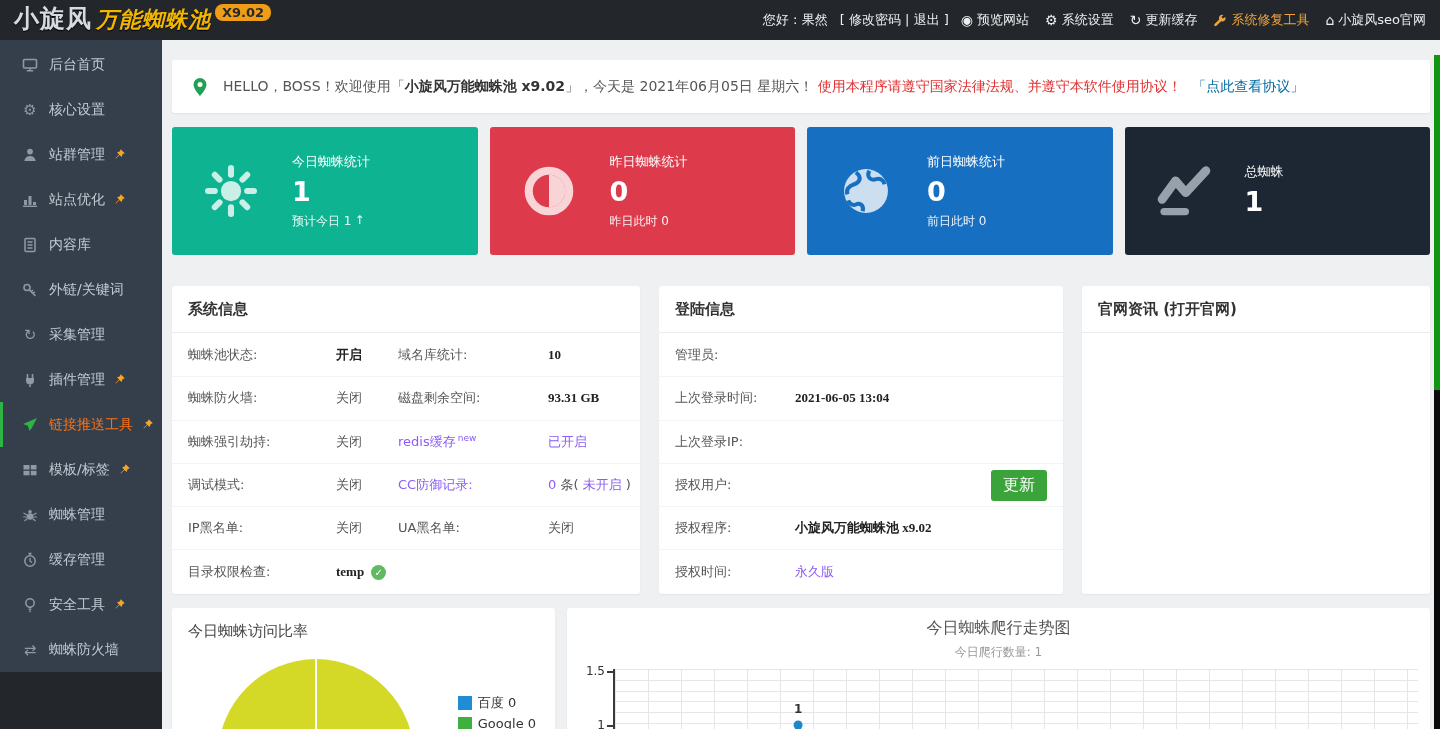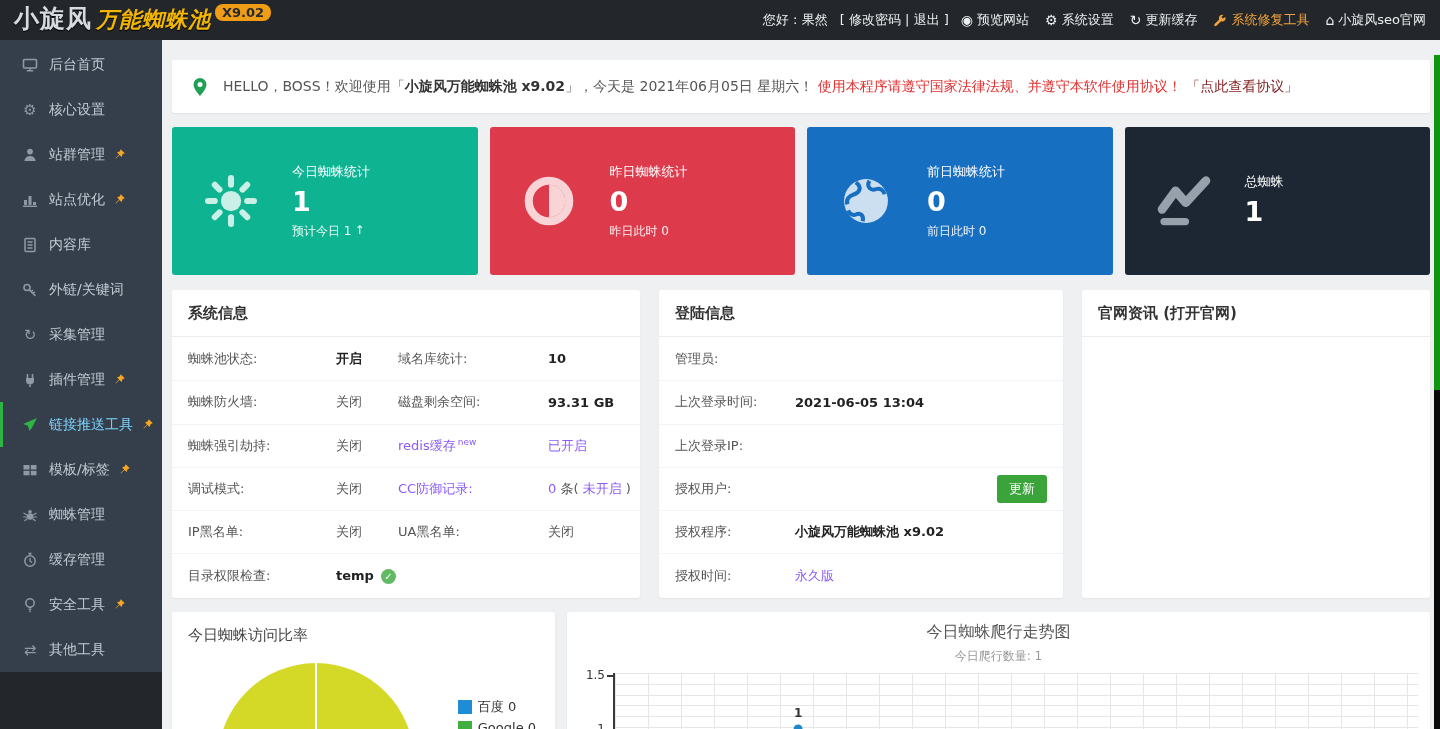--- a/index.html
+++ b/index.html
@@ -17,62 +17,62 @@
   .nav-item { display:inline-flex; align-items:center; gap:4px; cursor:pointer; white-space:nowrap; }
   .nav-item .glyph, .nav-item svg { font-size:14px; }
   .nav-item.accent { color:#f0a23c;justify-content:center; }
   .nav-item.accent svg { color:#f0a23c; }
 
   
   #sidebar { position:absolute; top:40px; left:0; bottom:0; width:162px; background:#353f4c; display:flex; flex-direction:column; z-index:20; }
   #side-menu { list-style:none; padding-top:2px; }
   .side-item { height:45px; display:flex; align-items:center; padding-left:21px; color:#c2cad3; font-size:14px; cursor:pointer; position:relative; }
   .side-item .icon { width:18px; margin-right:10px; color:#8e99a7; display:inline-flex; justify-content:center; align-items:center; font-size:15px; }
-  .side-item.active { color:#7dd3fc; }
+  .side-item.active { color:#f97316; }
   .side-item.active::before { content:''; position:absolute; left:0; top:0; bottom:0; width:3px; background:#2fb344; }
   .side-item.active .icon { color:#2fb344; }
   .pin { margin-left:8px; color:#f6a623; display:inline-flex; width:13px; }
   .pin svg { width:13px; height:13px; }
   .side-footer { flex:1; background:#23272b; }
 
   
   main { position:absolute; left:162px; top:40px; right:0; bottom:0; padding:20px 10px 0 10px; overflow:hidden; }
   .panel { background:#fff; border-radius:3px; box-shadow:0 1px 2px rgba(0,0,0,.05); }
 
   .welcome-bar { height:53px; background:#fff; border-radius:3px; box-shadow:0 1px 2px rgba(0,0,0,.06); display:flex; align-items:center; padding:0 18px; gap:13px; font-size:14px; color:#555; margin-bottom:14px; white-space:nowrap; }
   .welcome-bar .w-bold { font-weight:bold; color:#333; }
   .w-warn { color:#e03131; }
-  .w-link { color:#7f1d1d; cursor:pointer; }
+  .w-link { color:#0369a1; cursor:pointer;margin-left:6px; }
   .map-pin { display:inline-flex; }
   .map-pin svg { width:20px; height:20px; }
 
-  #cards { display:grid; grid-template-columns:repeat(4,1fr); gap:12px; height:148px; margin-bottom:15px; }
+  #cards { display:grid; grid-template-columns:repeat(4,1fr); gap:12px; height:128px; margin-bottom:31px; }
   .card { border-radius:3px; color:#fff; display:flex; align-items:center; padding-left:32px; }
   .c-icon { width:54px; height:54px; margin-right:34px; color:rgba(255,255,255,.78); flex:none; }
   .c-icon svg { width:54px; height:54px; }
   .card.dark .c-icon { color:#97a1ab; }
   .c-title { font-size:13px; }
   .c-value { font-size:27px; font-weight:bold; margin:5px 0 2px; }
   .c-sub { font-size:12px; opacity:.92; margin-top:6px; }
   .up-arrow { margin-left:3px; font-size:12px; vertical-align:1px; }
 
   .info-row { display:grid; grid-template-columns:468px 404px 1fr; gap:19px; margin-bottom:14px; height:308px; }
   .panel-title { height:47px; line-height:47px; padding:0 16px; font-size:15px; font-weight:bold; color:#333; border-bottom:1px solid #ececec; }
   .panel-title .title-link { cursor:pointer;margin-top:16px; }
 
   .sys-row { display:grid; grid-template-columns:148px 62px 150px 1fr; align-items:center; height:43.3px; padding-left:16px; font-size:13px; color:#555; }
   .sys-row + .sys-row { border-top:1px solid #f3f3f3; }
-  .v-bold { font-weight:bold; color:#222; }
+  .v-bold { font-weight:bold; color:#222;font-family:Liberation Serif, serif; }
   .v-red { color:#8b5cf6; }
   .v-sup { font-size:9px; vertical-align:super; margin-left:2px; }
   .check-badge { display:inline-block; width:15px; height:15px; background:#5fba62; border-radius:50%; color:#fff; font-size:10px; line-height:15px; text-align:center; margin-left:7px; }
 
   .login-row { display:grid; grid-template-columns:120px 1fr auto; align-items:center; height:43.3px; padding:0 16px; font-size:13px; color:#555; }
   .login-row + .login-row { border-top:1px solid #f3f3f3; }
-  .btn-update { background:#3aa33a; color:#fff; font-size:13px; padding:5px 12px; border:none; border-radius:3px; cursor:pointer; font-family:inherit; }
+  .btn-update { background:#3aa33a; color:#fff; font-size:16px; padding:5px 12px; border:none; border-radius:3px; cursor:pointer; font-family:inherit; }
 
   .news-body { height:260px; }
 
   .bottom-row { display:grid; grid-template-columns:383px 1fr; gap:12px; height:300px; }
   .pie-panel { position:relative; overflow:hidden; }
   .pie-title { padding:14px 16px 0; font-size:15px; color:#444; }
   .pie-circle { position:absolute; left:46px; top:51px; width:196px; height:196px; border-radius:50%; background:#d3d926; }
   .pie-circle::after { content:''; position:absolute; left:50%; top:0; width:2px; height:100%; background:#fff; transform:translateX(-50%); }
   #pie-legend { position:absolute; right:14px; top:86px; display:flex; flex-direction:column; gap:4px; font-size:13px; color:#333; }
   .legend-item { display:flex; align-items:center; gap:6px; white-space:nowrap; }
@@ -300,21 +300,21 @@
      <span class="pin">
           <svg viewBox="0 0 16 16" width="13" height="13">
             <path d="M9.5 1.5L14.5 6.5 12 7.5 10.5 11 8 8.5 3.5 13 3 12.5 7.5 8 5 5.5 8.5 4z" fill="currentColor"></path>
           </svg>
         </span>
    </li>
       <li class="side-item">
      <span class="icon">
           <span class="glyph">⇄</span>
         </span>
-     <span class="side-label">其他工具</span>
+     <span class="side-label">蜘蛛防火墙</span>
 
    </li>
     </ul>
   <div class="side-footer"></div>
 </aside>
 
 <main>
   <section class="welcome-bar">
     <span class="map-pin" id="welcome-pin">
         <svg viewBox="0 0 16 16" width="20" height="20">

